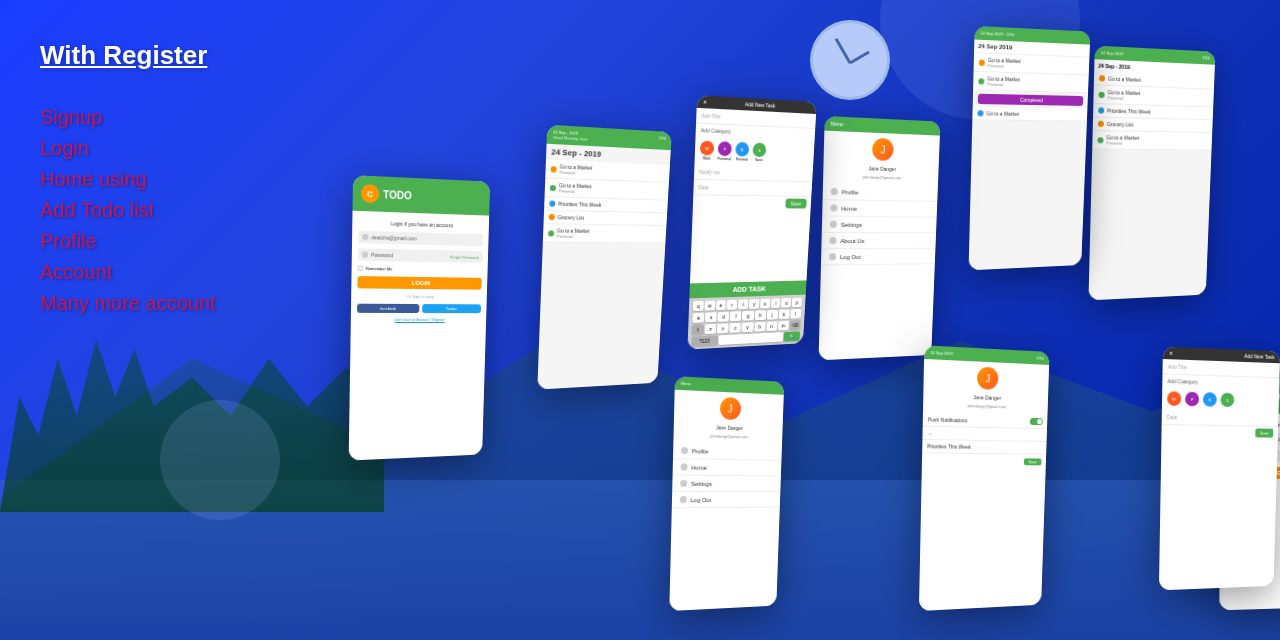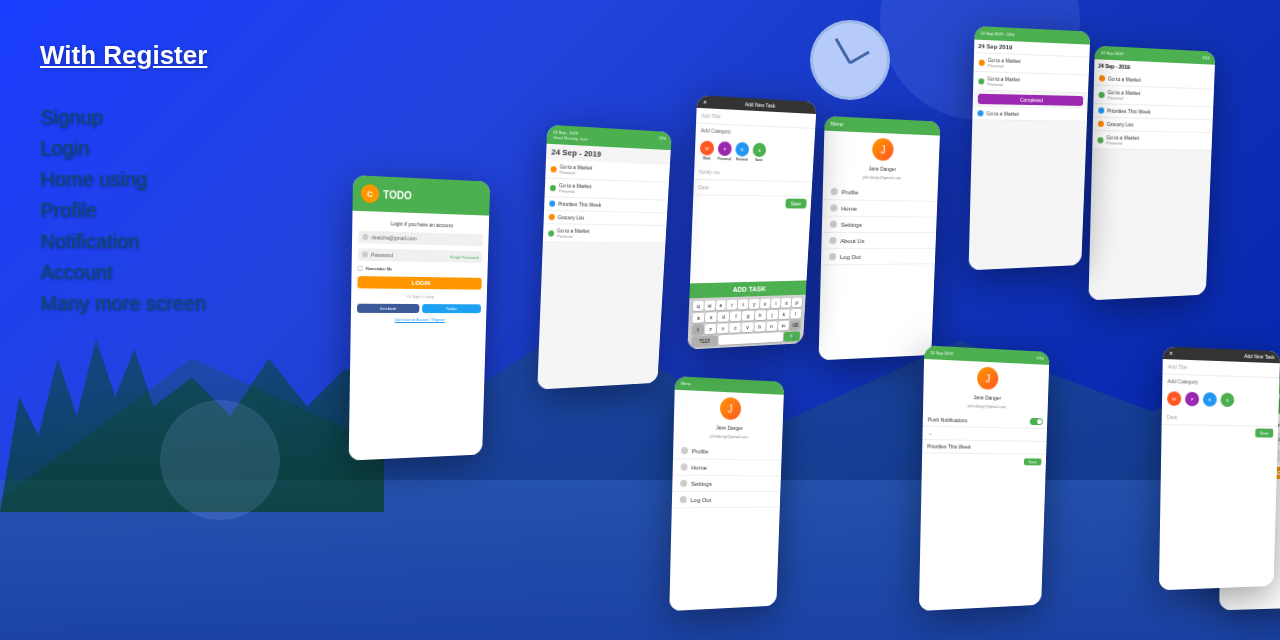--- a/index.html
+++ b/index.html
@@ -134,21 +134,21 @@
       margin-bottom: 35px;
       text-shadow: 1px 1px 4px rgba(0,0,0,0.3);
     }
 
     .features-list {
       list-style: none;
     }
 
     .features-list li {
       font-size: 20px;
-      color: #0c4a6e;
+      color: #be185d;
       margin-bottom: 8px;
       font-weight: 400;
       text-shadow: 1px 1px 3px rgba(0,0,0,0.4);
     }
 
     
     .phones-area {
       flex: 1;
       position: relative;
     }
@@ -622,24 +622,24 @@
 
 <div class="content">
 
   <div class="left-panel">
     <h2 class="app-subtitle">With Register</h2>
 
     <ul class="features-list">
       <li>Signup</li>
       <li>Login</li>
       <li>Home using</li>
+      <li>Add Todo list</li>
       <li>Profile</li>
-      <li>Notification</li>
       <li>Account</li>
-      <li>Many more screen</li>
+      <li>Many more account</li>
     </ul>
   </div>
 
   <div class="phones-area">
 
     <div class="phone phone-login">
       <div class="phone-screen">
         <div class="login-logo">
           <div class="login-logo-circle">C</div>
           <span class="login-logo-text">TODO</span>

